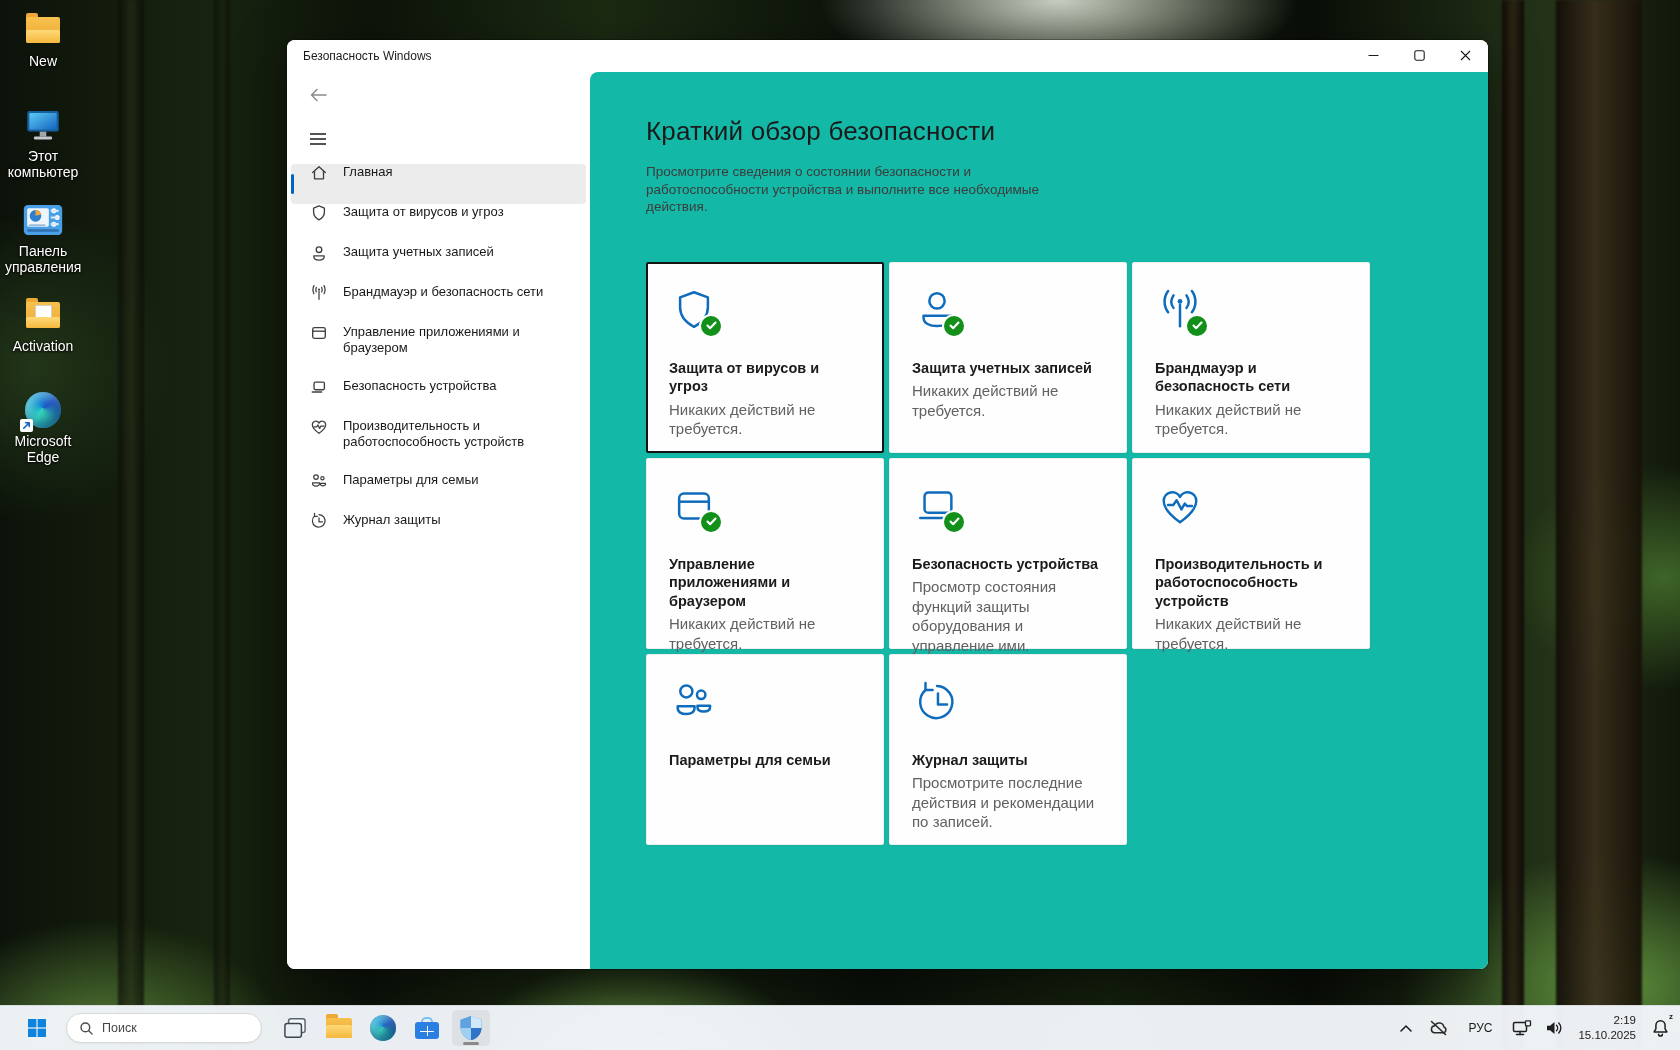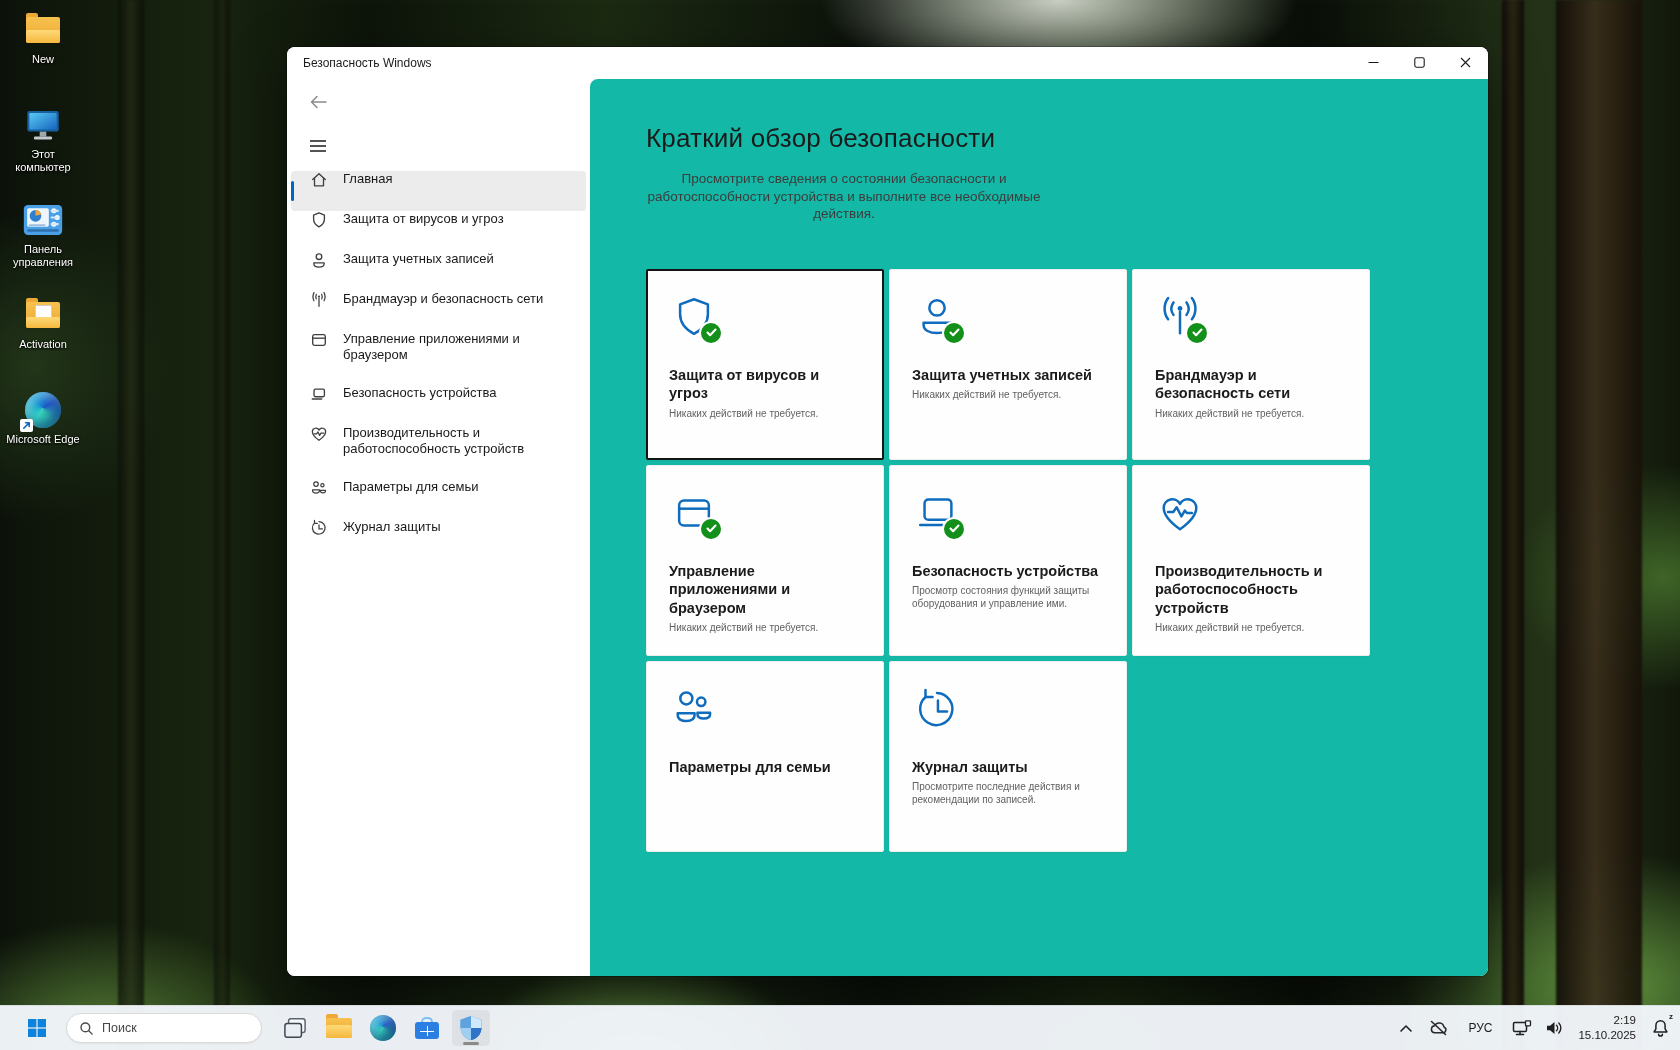--- a/index.html
+++ b/index.html
@@ -21,30 +21,30 @@
   .trunk.t1{left:1556px;width:86px;background:linear-gradient(90deg,#120d07,#3a2e1c 45%,#171108);}
   .trunk.t2{left:1502px;width:22px;background:linear-gradient(90deg,#0e0a06,#2c2414,#0e0a06);}
   .trunk.t3{left:118px;width:26px;background:linear-gradient(90deg,#0a0d07,#242c16,#0a0d07);opacity:.7;}
   .trunk.t4{left:214px;width:16px;background:linear-gradient(90deg,#090c06,#1d2410,#090c06);opacity:.6;}
 
   
   .desk{position:absolute;left:4px;top:6px;width:78px;display:flex;flex-direction:column;gap:3px;}
   .dicon{height:88px;display:flex;flex-direction:column;align-items:center;justify-content:flex-start;
          padding-top:4px;border-radius:4px;cursor:default;}
   .dicon .art{width:42px;height:40px;display:flex;align-items:center;justify-content:center;position:relative;}
-  .dicon .lbl{margin-top:3px;font-size:11px;line-height:1.15;color:#fff;text-align:center;
+  .dicon .lbl{margin-top:3px;font-size:14px;line-height:1.15;color:#fff;text-align:center;
               text-shadow:0 1px 2px rgba(0,0,0,.9),0 0 3px rgba(0,0,0,.7);max-width:76px;}
   .edge-ball{width:36px;height:36px;border-radius:50%;
      background:conic-gradient(from 210deg at 50% 45%, #35d8c0, #0f86d3 30%, #2153c6 58%, #30b7ae 82%, #35d8c0);
      box-shadow:inset -4px -6px 10px rgba(8,40,110,.55), inset 4px 5px 8px rgba(190,255,240,.5);}
   .shortcut{position:absolute;left:-2px;bottom:-2px;width:13px;height:13px;background:#fff;
             border-radius:2px;display:flex;align-items:center;justify-content:center;}
 
   
-  .win{position:absolute;left:287px;top:47px;width:1201px;height:929px;background:#fff;
+  .win{position:absolute;left:287px;top:40px;width:1201px;height:929px;background:#fff;
        border-radius:8px;box-shadow:0 18px 50px rgba(0,0,0,.5), 0 0 0 1px rgba(0,0,0,.25);overflow:hidden;}
   .titlebar{position:absolute;left:0;top:0;right:0;height:32px;background:#fff;}
   .title{position:absolute;left:16px;top:0;height:32px;display:flex;align-items:center;
          font-size:12px;color:#1b1b1b;}
   .wbtns{position:absolute;right:0;top:0;display:flex;}
   .wbtn{width:46px;height:31px;display:flex;align-items:center;justify-content:center;background:transparent;border:0;}
 
   
   .sidebar{position:absolute;left:0;top:32px;bottom:0;width:303px;background:#fff;}
   .navtop{position:absolute;left:16px;top:8px;}
@@ -59,30 +59,30 @@
          width:3px;height:20px;border-radius:2px;background:#0067c0;}
   .nitem .nico{flex:0 0 20px;display:flex;align-items:center;justify-content:center;color:#3f3f3f;}
   .nitem .nlbl{font-size:13px;color:#191919;line-height:1.25;}
   .settingsrow{position:absolute;left:0;right:0;bottom:0;height:46px;display:flex;align-items:center;
          gap:14px;padding:0 14px 0 18px;margin:0 4px 2px 4px;border-radius:4px;}
 
   
   .content{position:absolute;left:303px;top:32px;right:0;bottom:0;background:#14b8a6;
            border-top-left-radius:8px;padding:44px 0 0 56px;box-sizing:border-box;}
   .h1{font-size:26px;font-weight:400;color:#1a1a1a;letter-spacing:.2px;}
-  .sub{margin-top:16px;width:396px;font-size:13.5px;line-height:1.3;color:#3c3c3c;text-align:center;}
+  .sub{margin-top:16px;width:396px;font-size:13.5px;line-height:1.3;color:#3c3c3c;}
   .grid{margin-top:46px;display:grid;grid-template-columns:238px 238px 238px;grid-auto-rows:191px;gap:5px;width:724px;}
   .card{background:#fefefe;border:1px solid #ededed;border-radius:2px;box-sizing:border-box;
         padding:20px 22px;box-shadow:0 1px 2px rgba(0,0,0,.03);cursor:default;}
   .card.focused{border:2px solid #141414;padding:19px 21px;}
   .cico{position:relative;width:46px;height:46px;color:#0f6cbd;margin:4px 0 0 2px;}
   .badge{position:absolute;right:-6px;bottom:-5px;width:20px;height:20px;border-radius:50%;
          background:#12901a;border:2.5px solid #fff;display:flex;align-items:center;justify-content:center;}
   .ctitle{margin-top:26px;font-size:14.5px;font-weight:600;color:#1b1b1b;line-height:1.28;}
-  .cdesc{margin-top:4px;font-size:10px;color:#616161;line-height:1.3;}
+  .cdesc{margin-top:4px;font-size:15px;color:#616161;line-height:1.3;}
 
   
   .taskbar{position:absolute;left:0;right:0;bottom:0;height:44px;background:rgba(242,246,250,.97);
            border-top:1px solid rgba(0,0,0,.08);}
   .startbtn{position:absolute;left:18px;top:4px;width:38px;height:36px;border:0;background:transparent;
             border-radius:5px;display:flex;align-items:center;justify-content:center;}
   .searchpill{position:absolute;left:66px;top:7px;width:196px;height:30px;background:#fff;
               border:1px solid #d9d9d9;border-radius:16px;display:flex;align-items:center;gap:8px;
               padding:0 12px;box-sizing:border-box;box-shadow:0 1px 2px rgba(0,0,0,.06);}
   .searchpill .stxt{font-size:12.5px;color:#454545;}

